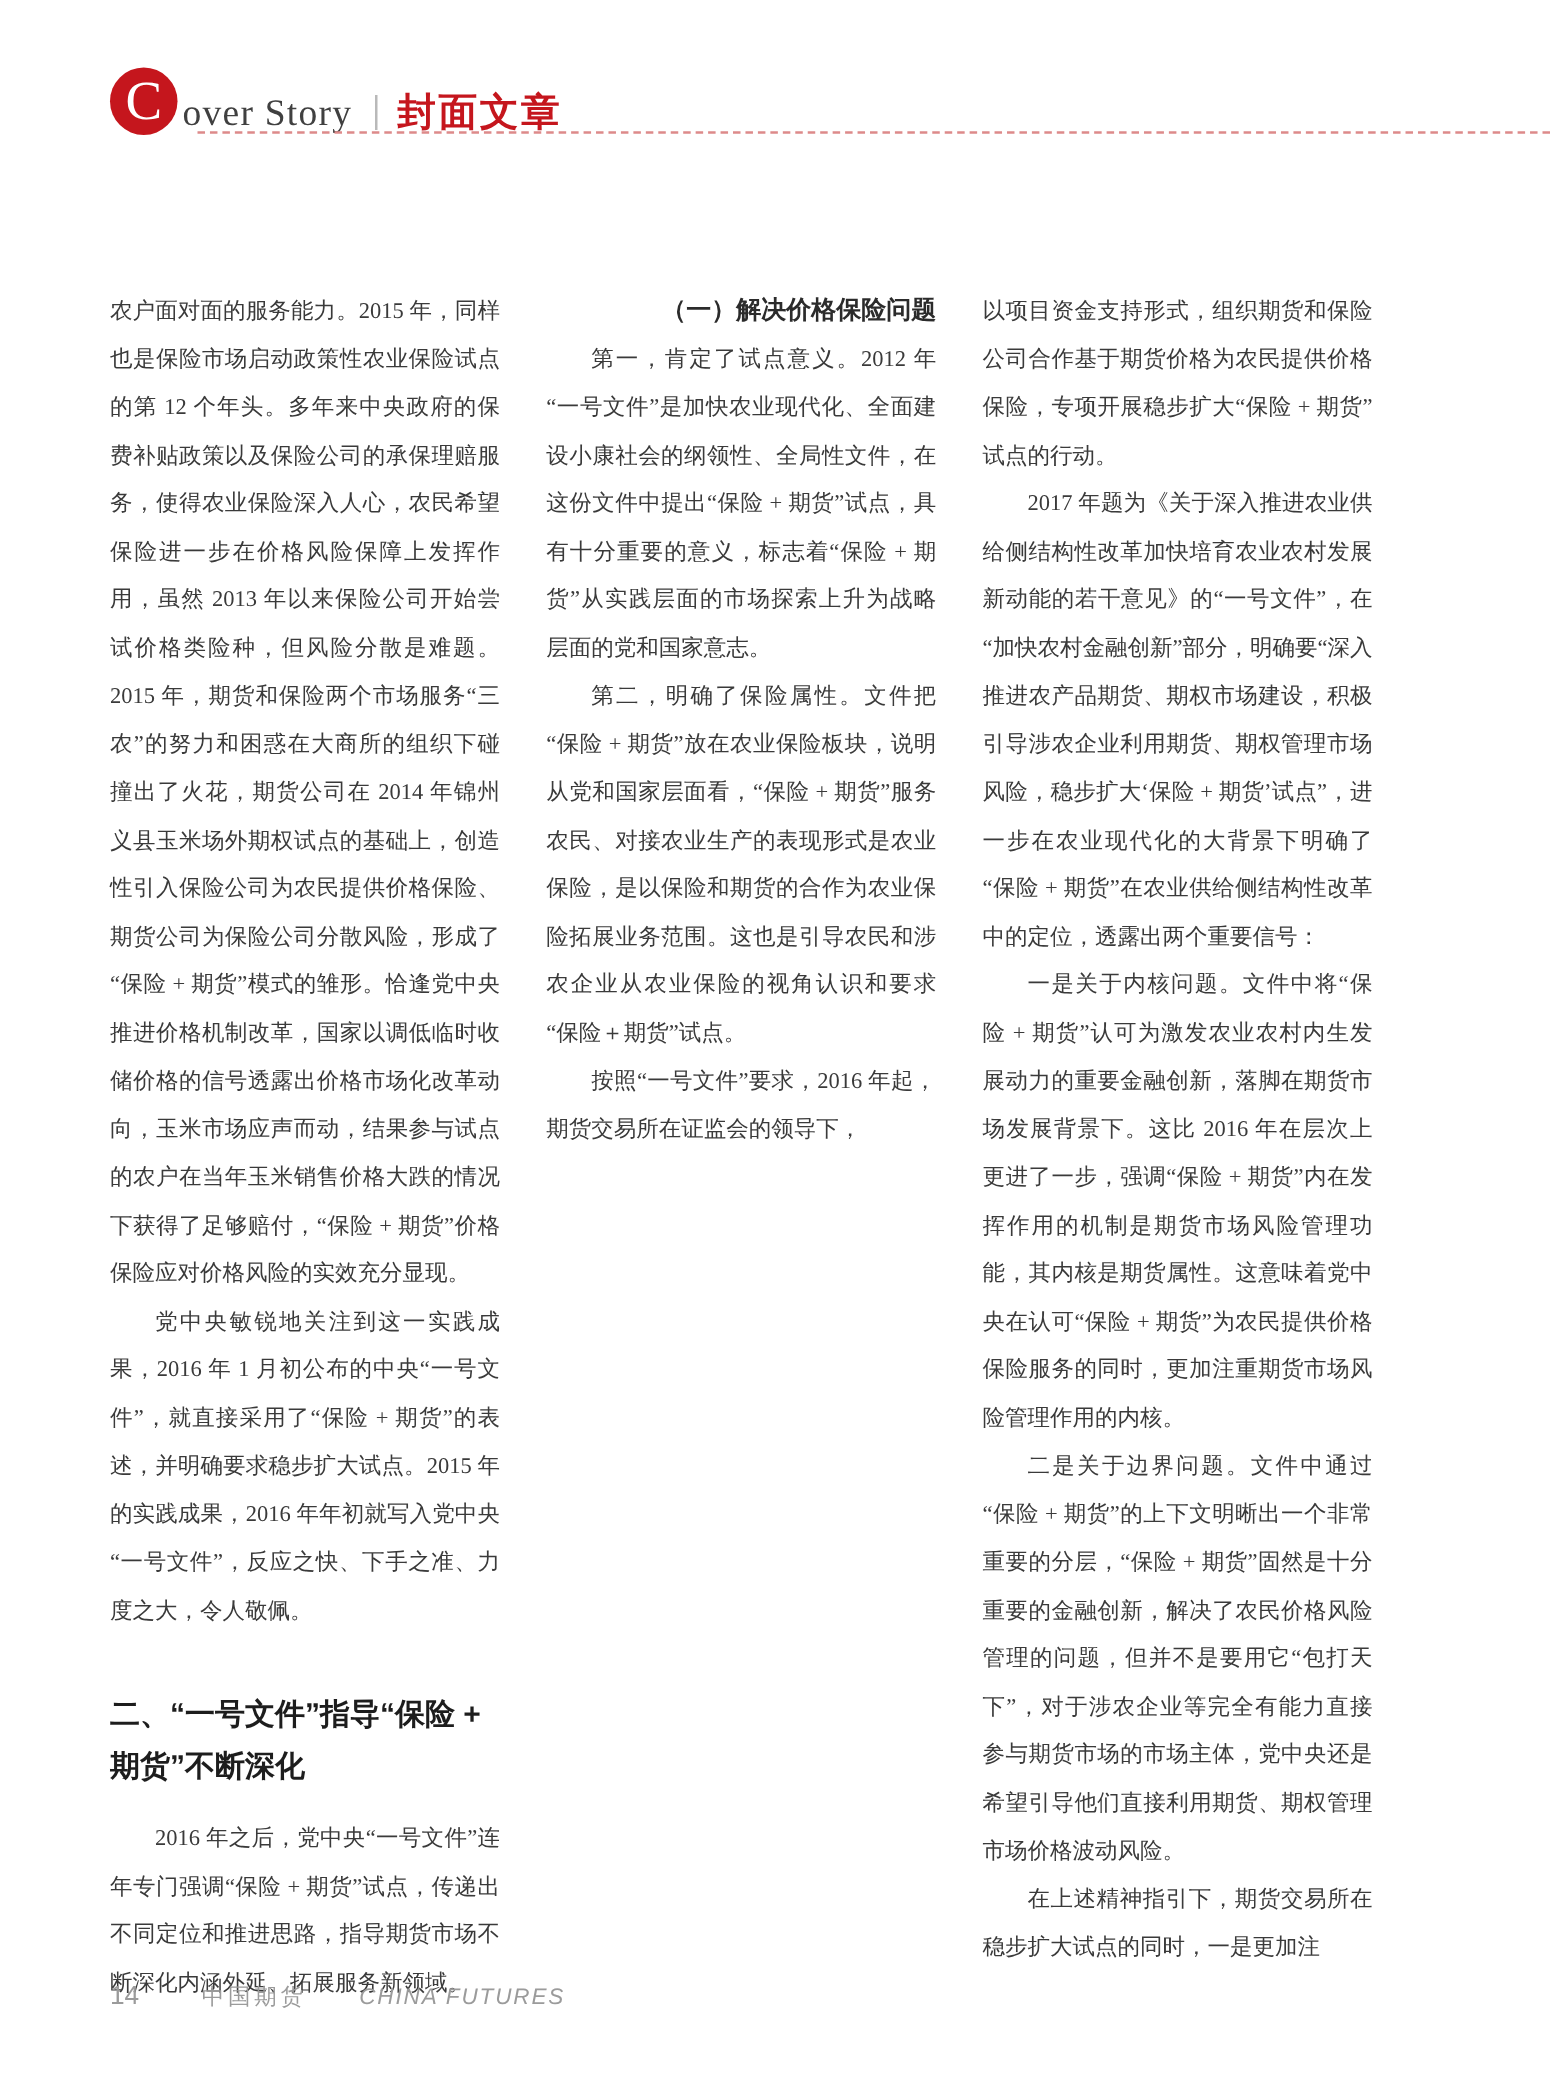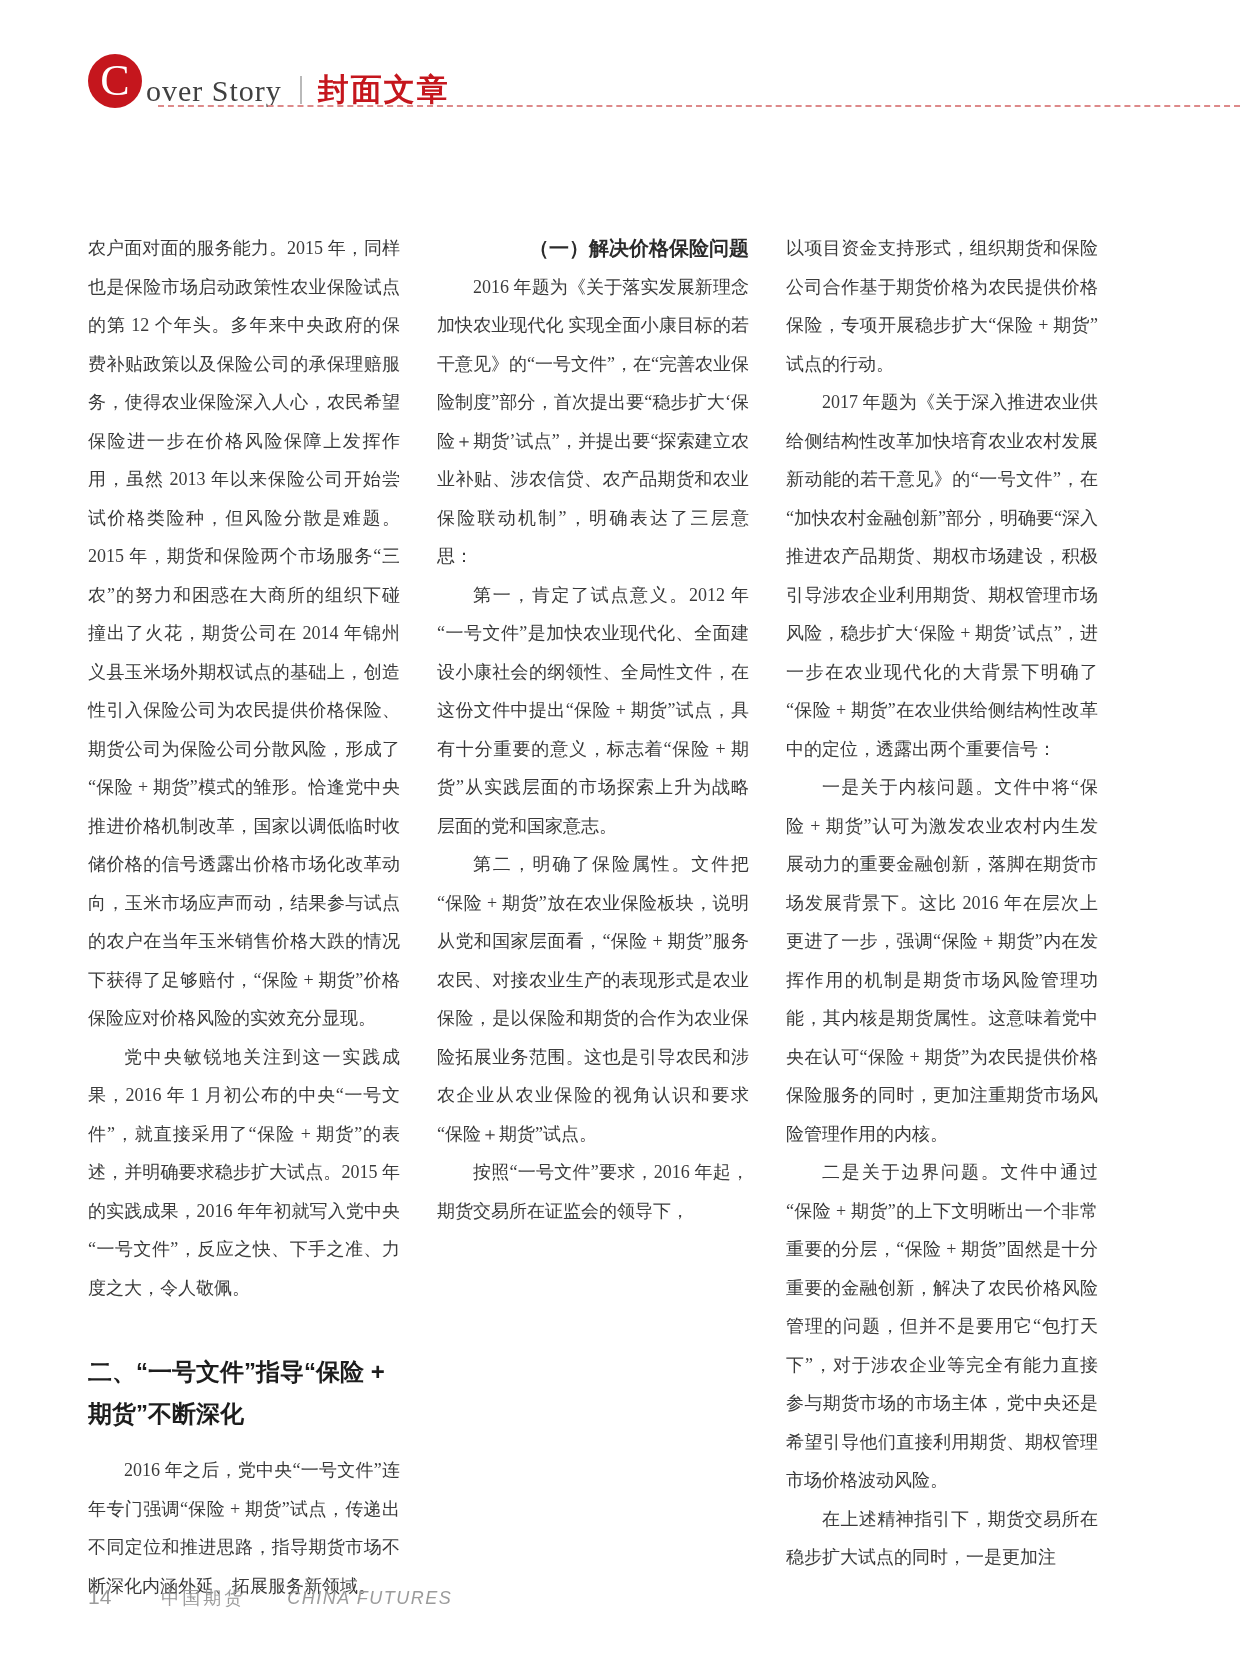--- a/index.html
+++ b/index.html
@@ -143,21 +143,20 @@
 
   <div class="columns">
     <div class="col">
         <p>农户面对面的服务能力。2015 年，同样也是保险市场启动政策性农业保险试点的第 12 个年头。多年来中央政府的保费补贴政策以及保险公司的承保理赔服务，使得农业保险深入人心，农民希望保险进一步在价格风险保障上发挥作用，虽然 2013 年以来保险公司开始尝试价格类险种，但风险分散是难题。2015 年，期货和保险两个市场服务“三农”的努力和困惑在大商所的组织下碰撞出了火花，期货公司在 2014 年锦州义县玉米场外期权试点的基础上，创造性引入保险公司为农民提供价格保险、期货公司为保险公司分散风险，形成了“保险 + 期货”模式的雏形。恰逢党中央推进价格机制改革，国家以调低临时收储价格的信号透露出价格市场化改革动向，玉米市场应声而动，结果参与试点的农户在当年玉米销售价格大跌的情况下获得了足够赔付，“保险 + 期货”价格保险应对价格风险的实效充分显现。</p>
         <p class="indent">党中央敏锐地关注到这一实践成果，2016 年 1 月初公布的中央“一号文件”，就直接采用了“保险 + 期货”的表述，并明确要求稳步扩大试点。2015 年的实践成果，2016 年年初就写入党中央“一号文件”，反应之快、下手之准、力度之大，令人敬佩。</p>
         <h2>二、“一号文件”指导“保险 + 期货”不断深化</h2>
         <p class="indent">2016 年之后，党中央“一号文件”连年专门强调“保险 + 期货”试点，传递出不同定位和推进思路，指导期货市场不断深化内涵外延、拓展服务新领域。</p>
       </div>
     <div class="col">
         <h3>（一）解决价格保险问题</h3>
-        <p class="indent">2016 年题为《关于落实发展新理念加快农业现代化 实现全面小康目标的若干意见》的“一号文件”，在“完善农业保险制度”部分，首次提出要“稳步扩大‘保险＋期货’试点”，并提出要“探索建立农业补贴、涉农信贷、农产品期货和农业保险联动机制”，明确表达了三层意思：</p>
         <p class="indent">第一，肯定了试点意义。2012 年“一号文件”是加快农业现代化、全面建设小康社会的纲领性、全局性文件，在这份文件中提出“保险 + 期货”试点，具有十分重要的意义，标志着“保险 + 期货”从实践层面的市场探索上升为战略层面的党和国家意志。</p>
         <p class="indent">第二，明确了保险属性。文件把“保险 + 期货”放在农业保险板块，说明从党和国家层面看，“保险 + 期货”服务农民、对接农业生产的表现形式是农业保险，是以保险和期货的合作为农业保险拓展业务范围。这也是引导农民和涉农企业从农业保险的视角认识和要求“保险＋期货”试点。</p>
         <p class="indent">按照“一号文件”要求，2016 年起，期货交易所在证监会的领导下，</p>
       </div>
     <div class="col">
         <p>以项目资金支持形式，组织期货和保险公司合作基于期货价格为农民提供价格保险，专项开展稳步扩大“保险 + 期货”试点的行动。</p>
         <p class="indent">2017 年题为《关于深入推进农业供给侧结构性改革加快培育农业农村发展新动能的若干意见》的“一号文件”，在“加快农村金融创新”部分，明确要“深入推进农产品期货、期权市场建设，积极引导涉农企业利用期货、期权管理市场风险，稳步扩大‘保险 + 期货’试点”，进一步在农业现代化的大背景下明确了“保险 + 期货”在农业供给侧结构性改革中的定位，透露出两个重要信号：</p>
         <p class="indent">一是关于内核问题。文件中将“保险 + 期货”认可为激发农业农村内生发展动力的重要金融创新，落脚在期货市场发展背景下。这比 2016 年在层次上更进了一步，强调“保险 + 期货”内在发挥作用的机制是期货市场风险管理功能，其内核是期货属性。这意味着党中央在认可“保险 + 期货”为农民提供价格保险服务的同时，更加注重期货市场风险管理作用的内核。</p>
         <p class="indent">二是关于边界问题。文件中通过“保险 + 期货”的上下文明晰出一个非常重要的分层，“保险 + 期货”固然是十分重要的金融创新，解决了农民价格风险管理的问题，但并不是要用它“包打天下”，对于涉农企业等完全有能力直接参与期货市场的市场主体，党中央还是希望引导他们直接利用期货、期权管理市场价格波动风险。</p>
         <p class="indent">在上述精神指引下，期货交易所在稳步扩大试点的同时，一是更加注</p>

